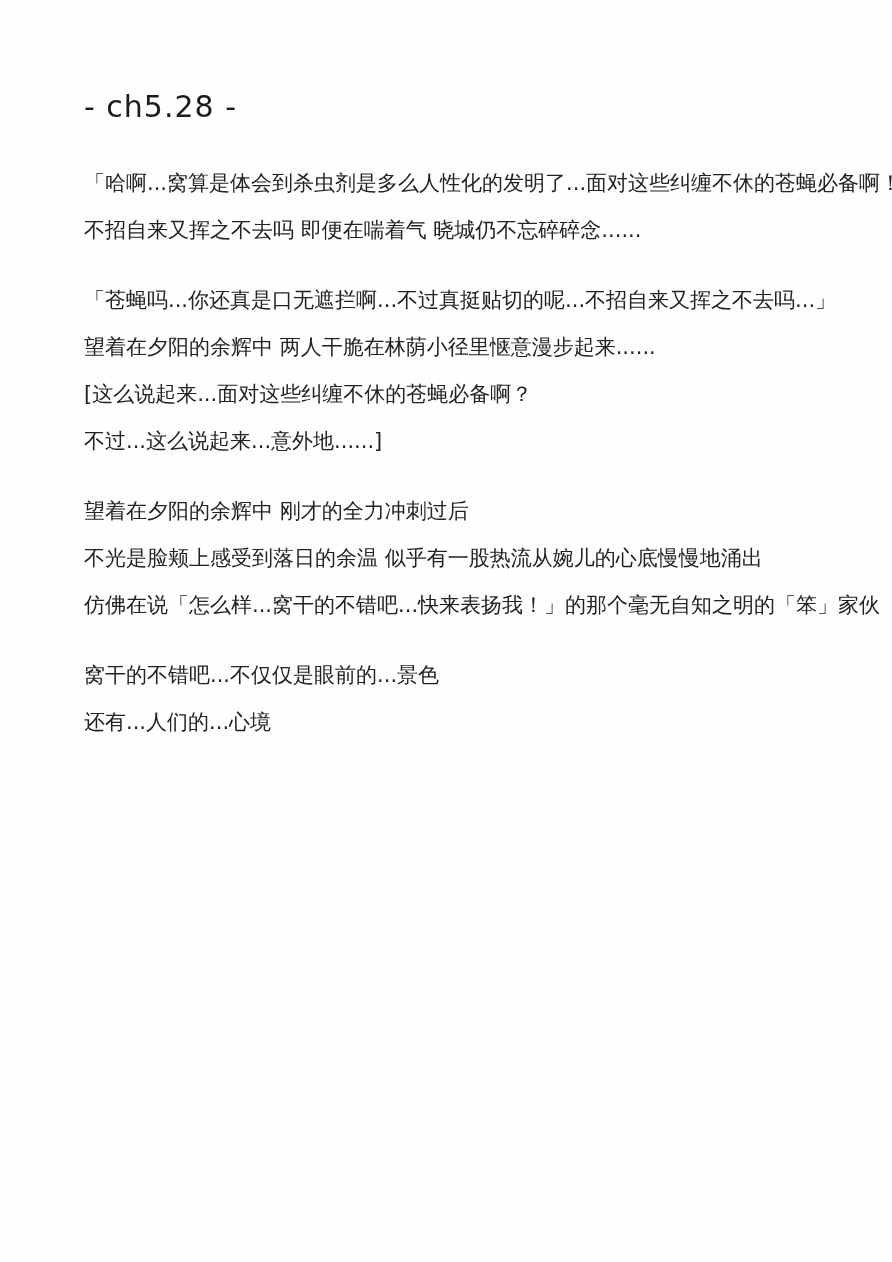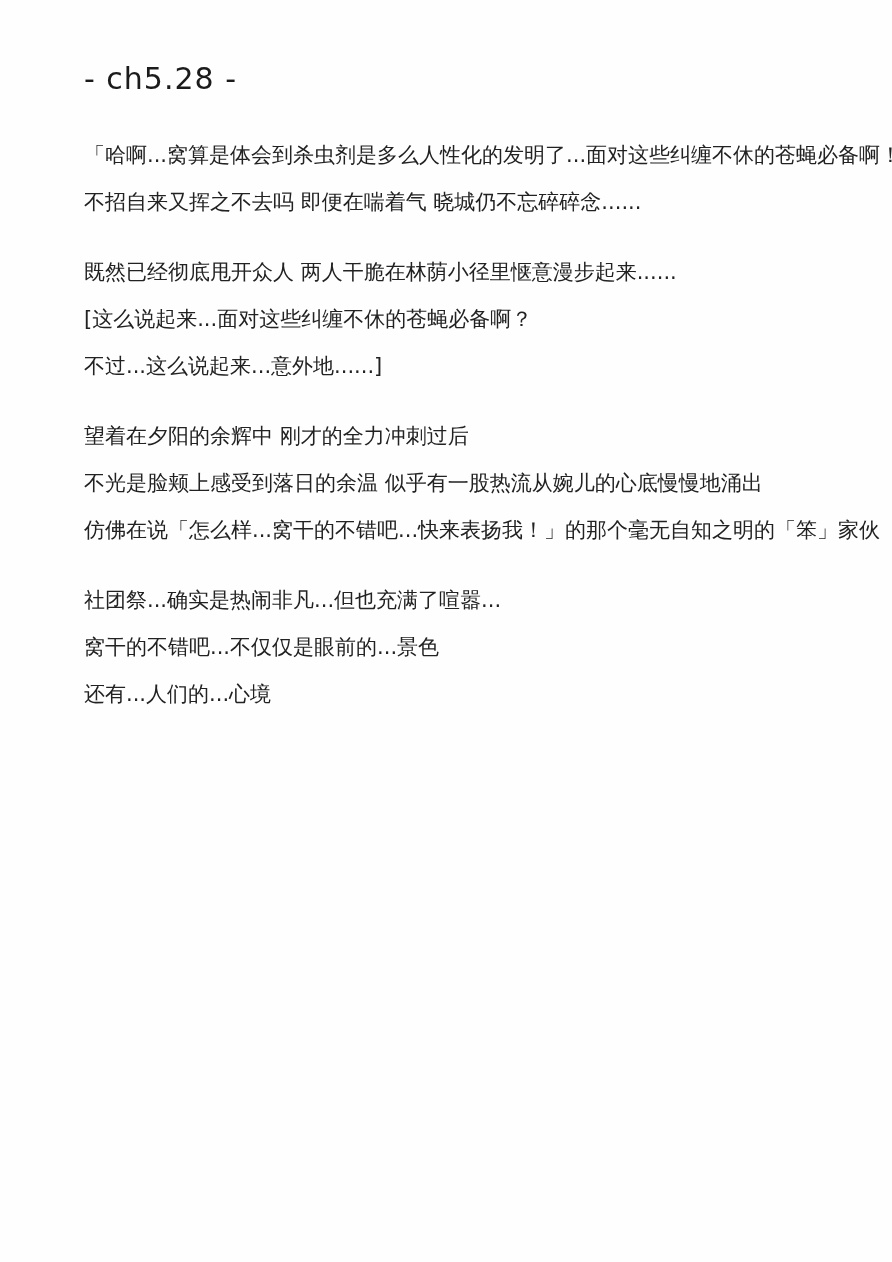--- a/index.html
+++ b/index.html
@@ -11,21 +11,21 @@
     height: 1262px;
     background: #fefefe;
     color: #1f1f1f;
     font-family: "DejaVu Sans", "Liberation Sans", sans-serif;
     overflow: hidden;
   }
   .page {
     box-sizing: border-box;
     width: 892px;
     height: 1262px;
-    padding: 64px 36px 0 84px;
+    padding: 92px 36px 0 84px;
   }
   .chapter-title {
     margin: 0;
     font-size: 30px;
     line-height: 30px;
     font-weight: 400;
     letter-spacing: 1px;
     color: #1b1b1b;
   }
   .chapter-body {
@@ -50,28 +50,28 @@
 <body>
 
 <div class="page">
   <h1 class="chapter-title">- ch5.28 -</h1>
   <div class="chapter-body" id="chapter-body">
       <div class="para">
         <p class="line">「哈啊...窝算是体会到杀虫剂是多么人性化的发明了...面对这些纠缠不休的苍蝇必备啊！」</p>
         <p class="line">不招自来又挥之不去吗 即便在喘着气 晓城仍不忘碎碎念......</p>
       </div>
       <div class="para">
-        <p class="line">既然已经彻底甩开众人 两人干脆在林荫小径里惬意漫步起来......</p>
+        <p class="line">「苍蝇吗...你还真是口无遮拦啊...不过真挺贴切的呢...不招自来又挥之不去吗...」</p>
+        <p class="line">望着在夕阳的余辉中 两人干脆在林荫小径里惬意漫步起来......</p>
         <p class="line">[这么说起来...面对这些纠缠不休的苍蝇必备啊？</p>
         <p class="line">不过...这么说起来...意外地......]</p>
       </div>
       <div class="para">
         <p class="line">望着在夕阳的余辉中 刚才的全力冲刺过后</p>
         <p class="line">不光是脸颊上感受到落日的余温 似乎有一股热流从婉儿的心底慢慢地涌出</p>
         <p class="line">仿佛在说「怎么样...窝干的不错吧...快来表扬我！」的那个毫无自知之明的「笨」家伙</p>
       </div>
       <div class="para">
-        <p class="line">社团祭...确实是热闹非凡...但也充满了喧嚣...</p>
         <p class="line">窝干的不错吧...不仅仅是眼前的...景色</p>
         <p class="line">还有...人们的...心境</p>
       </div>
     </div>
 </div>
 
 </body></html>

